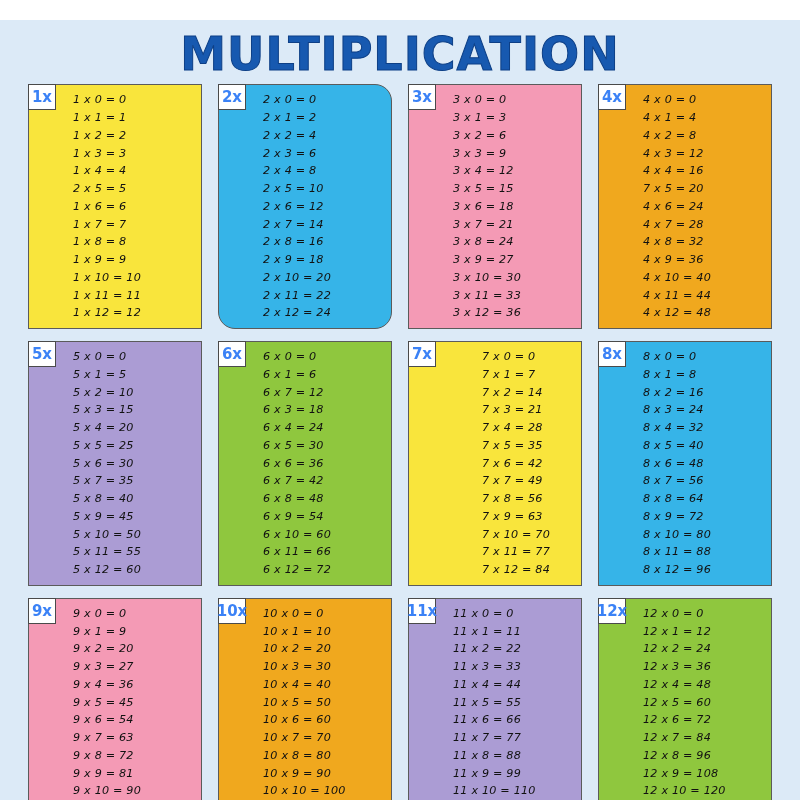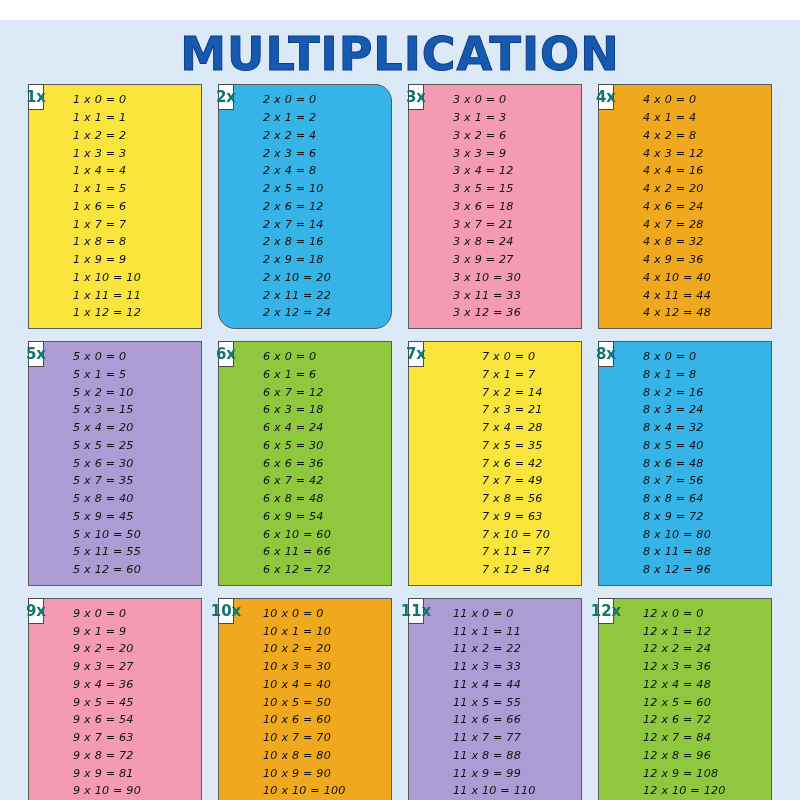--- a/index.html
+++ b/index.html
@@ -44,31 +44,31 @@
   .card {
     position: relative;
     border: 1px solid #5b5b5b;
     box-sizing: border-box;
     padding: 6px 4px 6px 8px;
   }
   .badge {
     position: absolute;
     left: -1px;
     top: -1px;
-    width: 16px;
+    width: 28px;
     height: 26px;
     background: #ffffff;
     border: 1px solid #4a4a4a;
     box-sizing: border-box;
     display: flex;
     align-items: center;
     justify-content: center;
     font-weight: bold;
     font-size: 15px;
-    color: #0f766e;
+    color: #3b82f6;
     font-family: "DejaVu Sans", sans-serif;
   }
   .rows {
     margin-left: 36px;
     margin-top: 0;
     font-style: italic;
   }
   .row {
     font-size: 11.2px;
     line-height: 1.585;
@@ -85,21 +85,21 @@
   <div id="title" style="color: rgb(23, 89, 176);">MULTIPLICATION</div>
   <div id="grid">
       <div class="card" style="background: rgb(249, 229, 60);">
         <div class="badge">1x</div>
         <div class="rows">
           <div class="row">1 x 0 = 0</div>
           <div class="row">1 x 1 = 1</div>
           <div class="row">1 x 2 = 2</div>
           <div class="row">1 x 3 = 3</div>
           <div class="row">1 x 4 = 4</div>
-          <div class="row">1 x 1 = 5</div>
+          <div class="row">2 x 5 = 5</div>
           <div class="row">1 x 6 = 6</div>
           <div class="row">1 x 7 = 7</div>
           <div class="row">1 x 8 = 8</div>
           <div class="row">1 x 9 = 9</div>
           <div class="row">1 x 10 = 10</div>
           <div class="row">1 x 11 = 11</div>
           <div class="row">1 x 12 = 12</div>
         </div>
       </div>
       <div class="card" style="background: rgb(54, 180, 232); border-radius: 17px;">
@@ -139,21 +139,21 @@
         </div>
       </div>
       <div class="card" style="background: rgb(240, 168, 30);">
         <div class="badge">4x</div>
         <div class="rows">
           <div class="row">4 x 0 = 0</div>
           <div class="row">4 x 1 = 4</div>
           <div class="row">4 x 2 = 8</div>
           <div class="row">4 x 3 = 12</div>
           <div class="row">4 x 4 = 16</div>
-          <div class="row">4 x 2 = 20</div>
+          <div class="row">7 x 5 = 20</div>
           <div class="row">4 x 6 = 24</div>
           <div class="row">4 x 7 = 28</div>
           <div class="row">4 x 8 = 32</div>
           <div class="row">4 x 9 = 36</div>
           <div class="row">4 x 10 = 40</div>
           <div class="row">4 x 11 = 44</div>
           <div class="row">4 x 12 = 48</div>
         </div>
       </div>
       <div class="card" style="background: rgb(171, 156, 212);">

